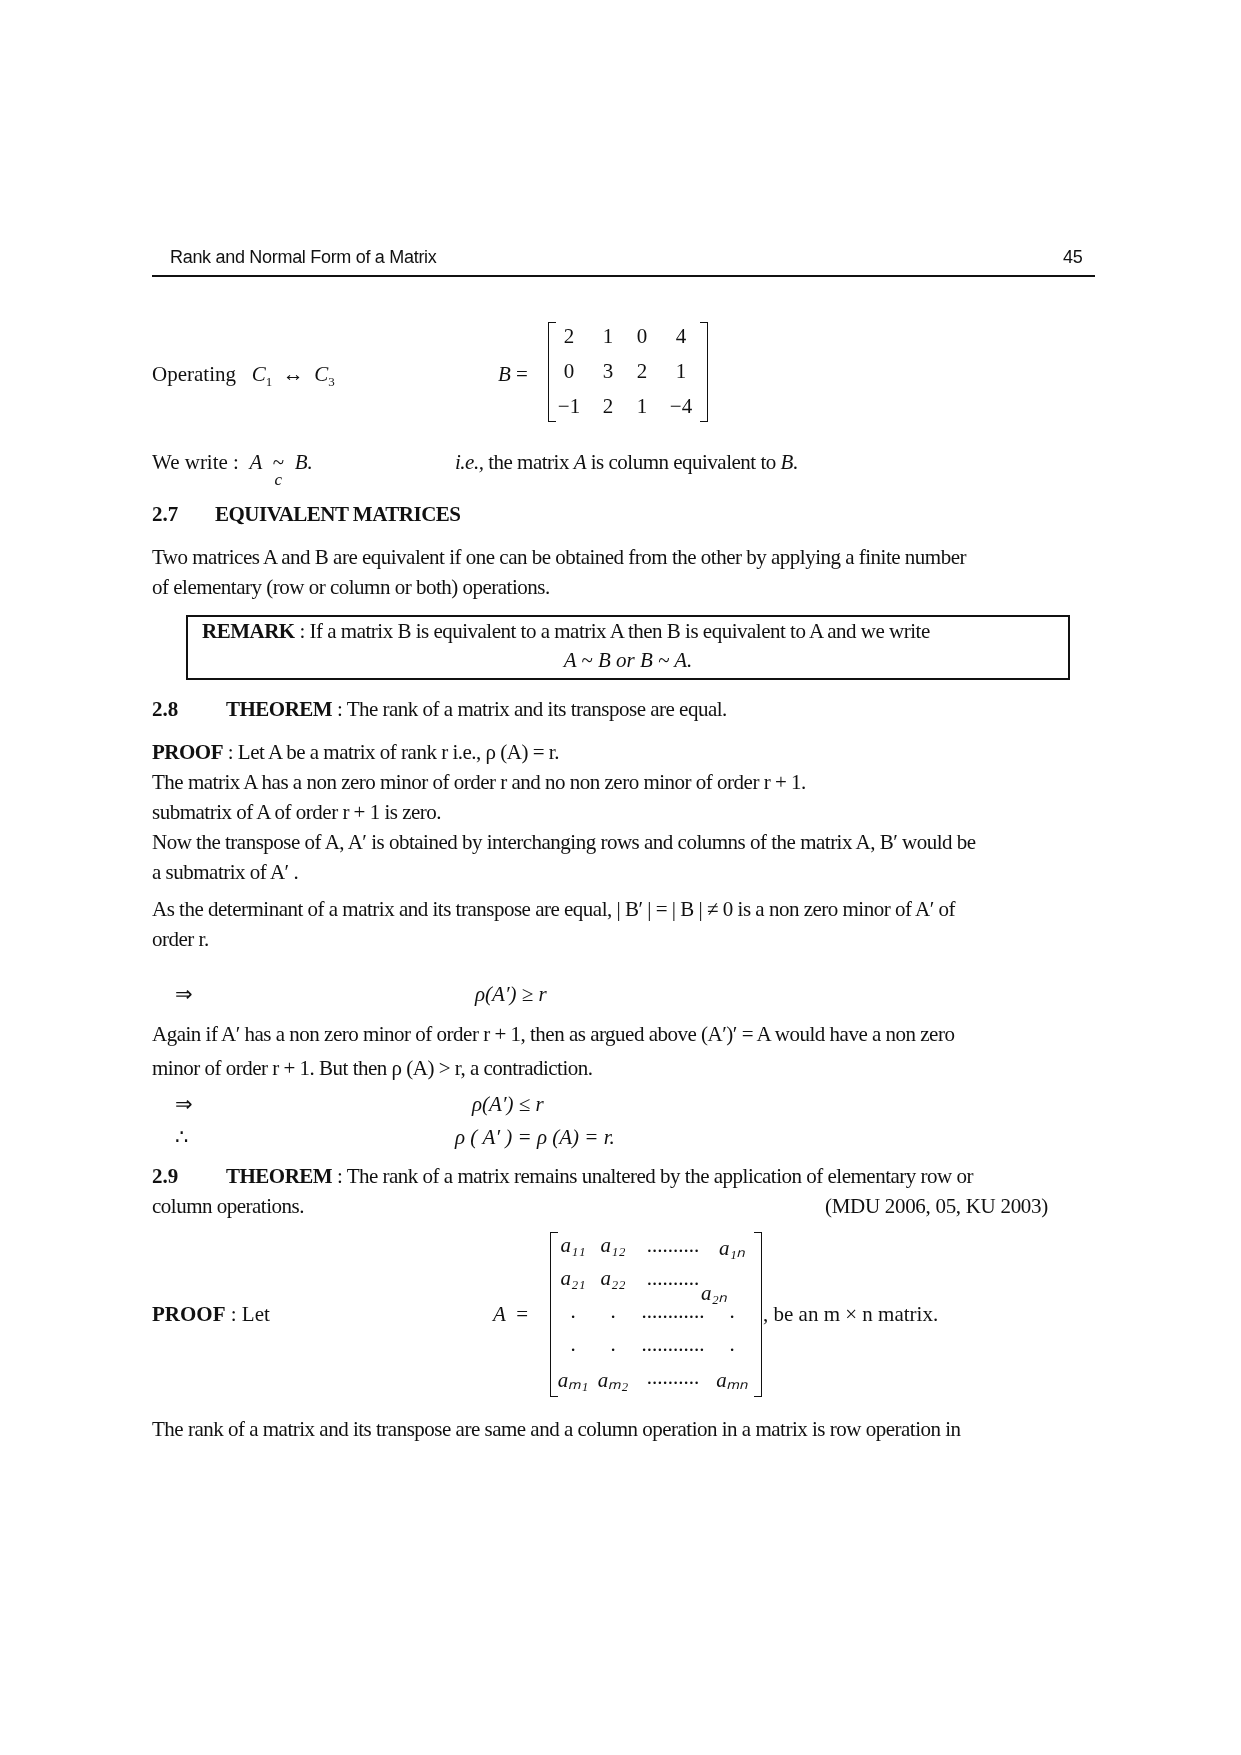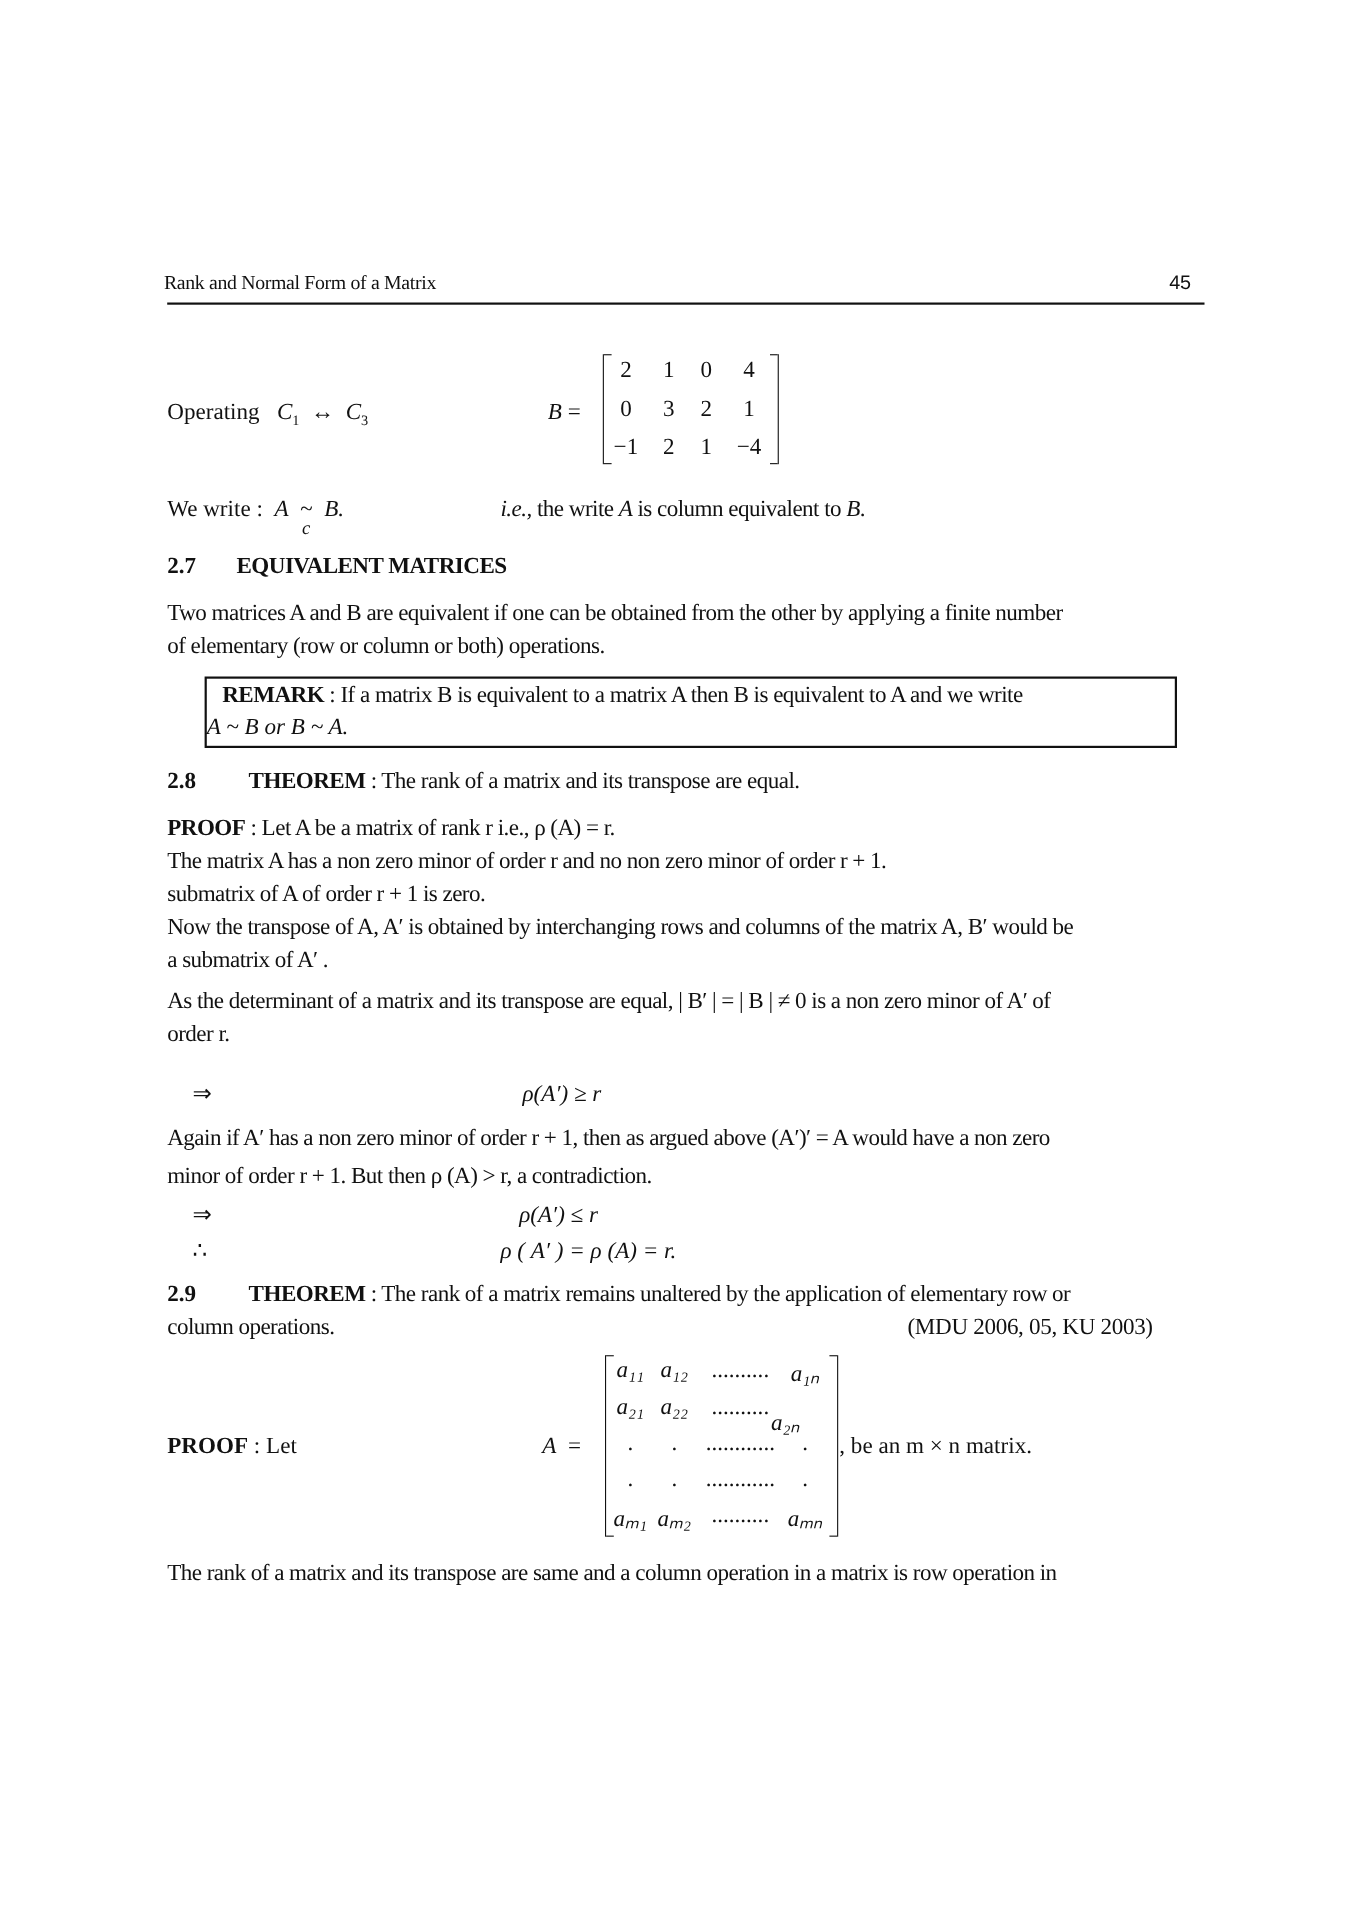--- a/index.html
+++ b/index.html
@@ -16,21 +16,21 @@
       border-top: 1.5px solid #111; border-bottom: 1.5px solid #111; }
   .mat::before { left: 0; }
   .mat::after { right: 0; }
   .cell { position: absolute; text-align: center; }
   .box { position: absolute; left: 186px; top: 615px; width: 880px; height: 61px; border: 2px solid #111; }
   sub { font-size: 13px; }
 </style>
 </head>
 <body>
 
-<div class="abs hdr" style="left:149px; top:247px;font-family:Liberation Serif, serif;">Rank and Normal Form of a Matrix</div>
+<div class="abs hdr" style="left:170px; top:247px;">Rank and Normal Form of a Matrix</div>
 <div class="abs hdr" style="left:1063px; top:247px;">45</div>
 <div class="rule"></div>
 
 <div class="abs" style="left:152px; top:362px;">
   <span>Operating</span>
   &nbsp;&nbsp;<i>C</i><sub>1</sub>
   &nbsp;<span>↔</span>&nbsp;
   <i>C</i><sub>3</sub>
 </div>
 <div class="abs" style="left:498px; top:362px;">
@@ -55,36 +55,36 @@
 <div class="abs" style="left:152px; top:450px;">
   <span>We write :</span>
   &nbsp;<i>A</i>
   <span style="position:relative; display:inline-block; width:22px; text-align:center;">
     <span>~</span>
     <i style="position:absolute; left:7px; top:20px; font-size:17px;">c</i>
   </span>
   <i>B.</i>
 </div>
 <div class="abs" style="left:455px; top:450px; letter-spacing:-0.5px;">
-  <i>i.e.,</i><span> the write </span><i>A</i><span> is column equivalent to </span><i>B</i><span>.</span>
+  <i>i.e.,</i><span> the matrix </span><i>A</i><span> is column equivalent to </span><i>B</i><span>.</span>
 </div>
 
 <div class="abs" style="left:152px; top:502px; font-weight:bold;">
   <span>2.7</span>
   <span style="position:absolute; left:63px; letter-spacing:-0.5px;">EQUIVALENT MATRICES</span>
 </div>
 <div class="para" style="top:542px;">
   <div>Two matrices A and B are equivalent if one can be obtained from the other by applying a finite number</div>
   <div>of elementary (row or column or both) operations.</div>
 </div>
 <div class="box">
   <div style="position:absolute; left:14px; top:2px; white-space:nowrap; letter-spacing:-0.5px;">
     <b>REMARK</b><span> : If a matrix B is equivalent to a matrix A then B is equivalent to A and we write</span>
   </div>
-  <div class="it" style="position:absolute; left:0; right:0; top:31px; ">A ~ B  or  B ~ A.</div>
+  <div class="it" style="position:absolute; left:0; right:0; top:31px; text-align:center;">A ~ B  or  B ~ A.</div>
 </div>
 
 <div class="abs" style="left:152px; top:697px;">
   <b>2.8</b>
   <span style="position:absolute; left:74px; letter-spacing:-0.5px;"><b>THEOREM</b><span> : The rank of a matrix and its transpose are equal.</span></span>
 </div>
 <div class="para" style="top:737px;">
   <div><b>PROOF</b><span> : Let A be a matrix of rank r    i.e.,      ρ (A) = r.</span></div>
   <div>The matrix A has a non zero minor of order  r and no non zero minor of order  r + 1.</div>
   <div>submatrix of A of order  r + 1  is zero.</div>

